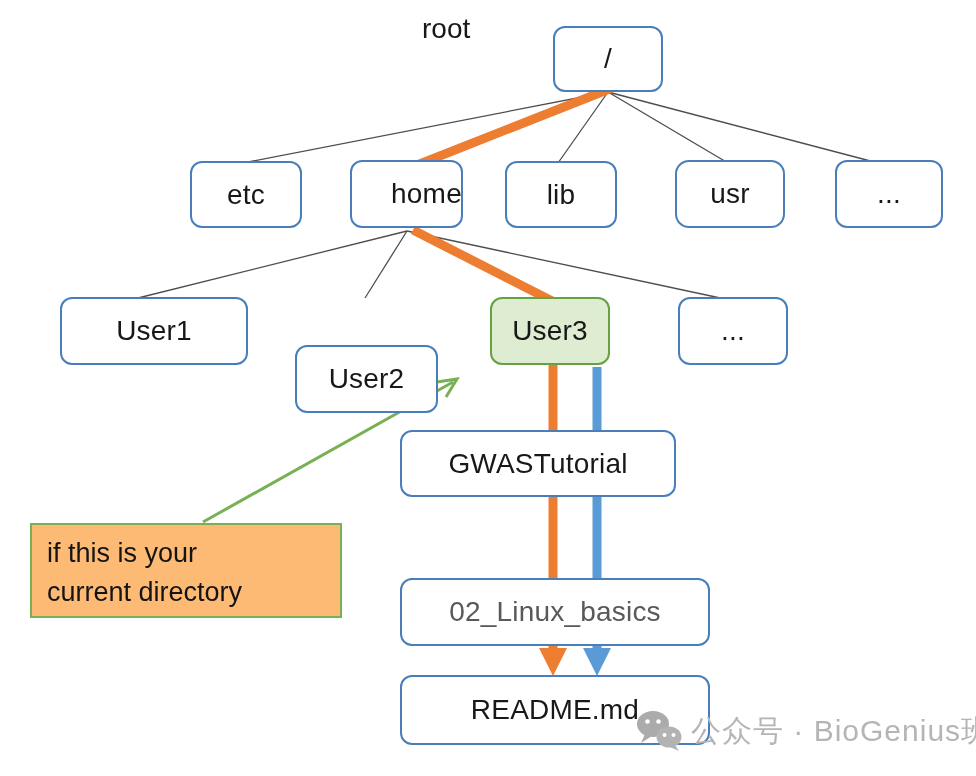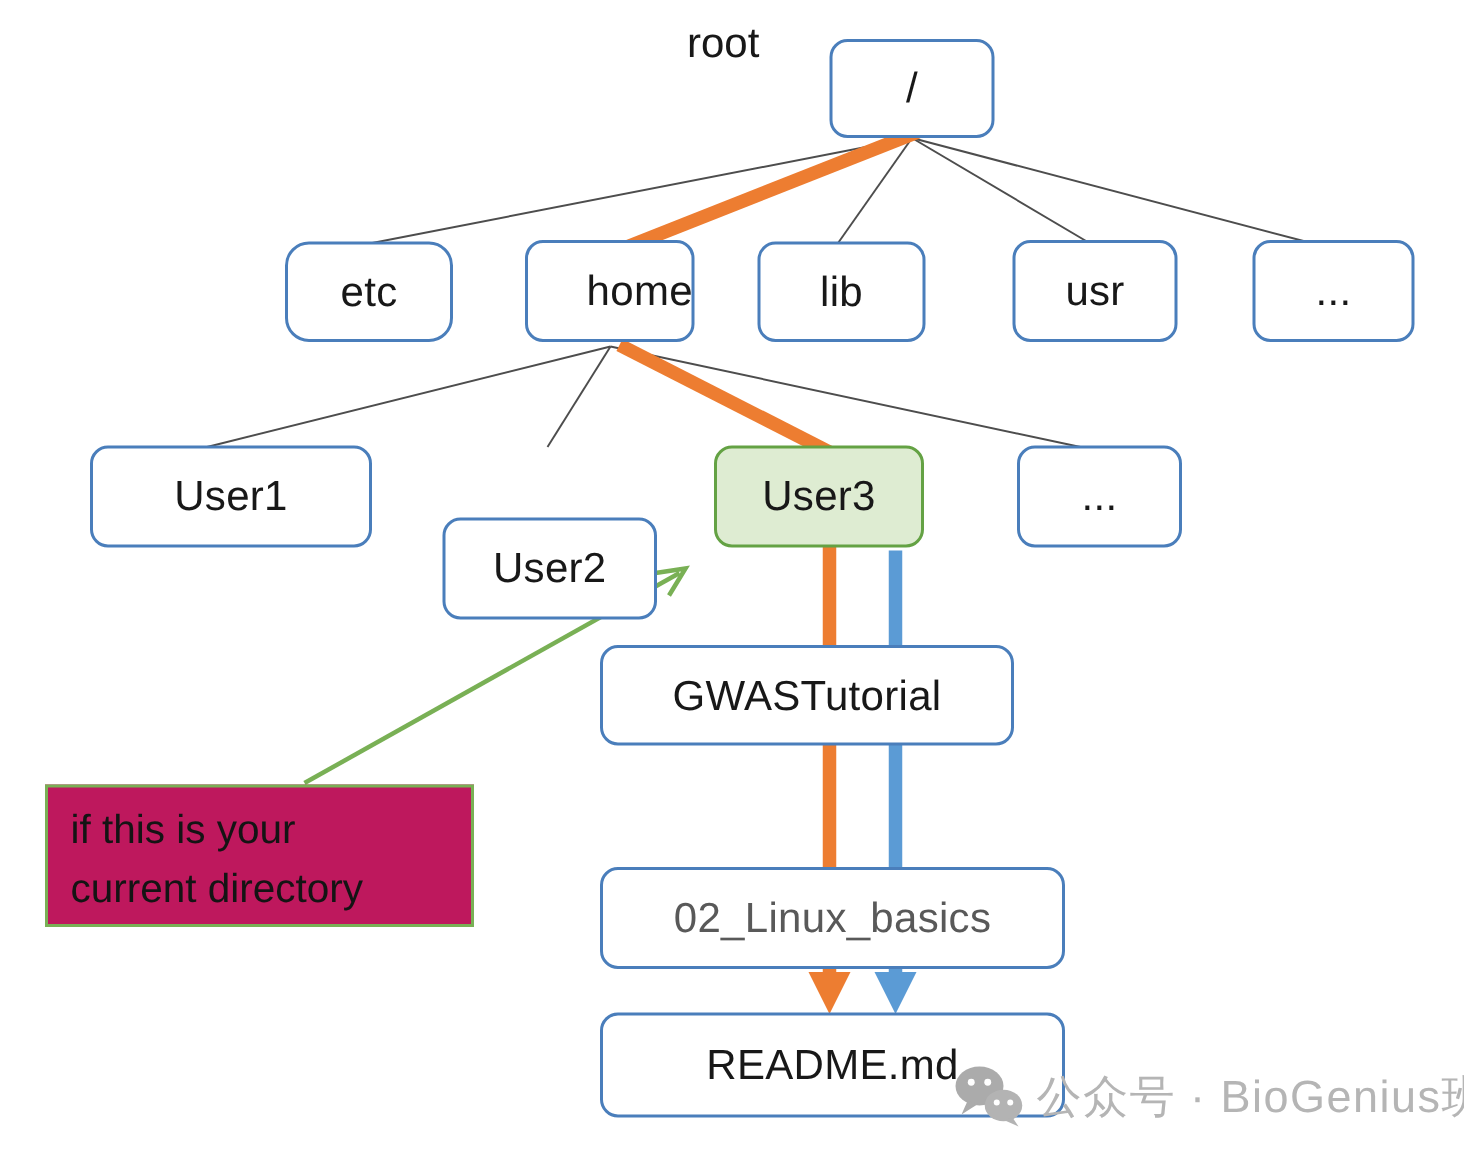--- a/index.html
+++ b/index.html
@@ -10,25 +10,25 @@
   svg.lines{position:absolute;left:0;top:0;width:976px;height:776px;z-index:1;}
   .node{
     position:absolute;box-sizing:border-box;
     border:2.5px solid #4a7ebb;border-radius:12px;background:#ffffff;
     display:flex;align-items:center;justify-content:center;
     font-size:28px;color:#181818;z-index:2;letter-spacing:0.2px;
   }
   .node.highlight{background:#deecd2;border-color:#64a244;}
   .node.muted{color:#595959;}
   .root-caption{
-    position:absolute;left:458px;top:13px;font-size:28px;color:#181818;z-index:2;
+    position:absolute;left:422px;top:13px;font-size:28px;color:#181818;z-index:2;
   }
   .annotation{
-    position:absolute;left:30px;top:523px;width:286px;height:95px;box-sizing:border-box;
-    border:2px solid #79b055;background:#be185d;z-index:2;
+    position:absolute;left:30px;top:523px;width:312px;height:95px;box-sizing:border-box;
+    border:2px solid #79b055;background:#fdba74;z-index:2;
     font-size:27px;color:#141414;padding:9px 6px 0 15px;line-height:39px;
   }
   .watermark{
     position:absolute;left:636px;top:710px;z-index:3;
     display:flex;align-items:center;gap:9px;
     font-size:30px;color:#b5b5b5;letter-spacing:1px;white-space:nowrap;
   }
 </style>
 </head>
 <body>
@@ -58,43 +58,43 @@
     <line x1="203" y1="522" x2="453" y2="382" stroke="#79b055" stroke-width="3"></line>
     <path d="M437,382 L457,379 L446,397" fill="none" stroke="#79b055" stroke-width="3" stroke-linejoin="miter"></path>
   </svg>
 
   <div class="root-caption">root</div>
 
   <div class="node" style="left:553px;top:26px;width:110px;height:66px;">
     <span>/</span>
   </div>
 
-  <div class="node" style="left:190px;top:161px;width:112px;height:67px;border-radius:16px;">
+  <div class="node" style="left:190px;top:161px;width:112px;height:67px;">
     <span>etc</span>
   </div>
   <div class="node" style="left:350px;top:160px;width:113px;height:68px;padding-left:40px;">
     <span>home</span>
   </div>
   <div class="node" style="left:505px;top:161px;width:112px;height:67px;">
     <span>lib</span>
   </div>
-  <div class="node" style="left:675px;top:160px;width:110px;height:68px;">
+  <div class="node" style="left:675px;top:160px;width:110px;height:68px;border-radius:14px;">
     <span>usr</span>
   </div>
   <div class="node" style="left:835px;top:160px;width:108px;height:68px;">
     <span>...</span>
   </div>
 
   <div class="node" style="left:60px;top:297px;width:188px;height:68px;">
     <span>User1</span>
   </div>
   <div class="node" style="left:295px;top:297px;width:143px;height:68px;margin-top:48px;">
     <span>User2</span>
   </div>
-  <div class="node highlight" style="left:476px;top:297px;width:140px;height:68px;text-align:right;">
+  <div class="node highlight" style="left:490px;top:297px;width:120px;height:68px;text-align:right;">
     <span>User3</span>
   </div>
   <div class="node" style="left:678px;top:297px;width:110px;height:68px;">
     <span>...</span>
   </div>
 
   <div class="node" style="left:400px;top:430px;width:276px;height:67px;">
     <span>GWASTutorial</span>
   </div>
   <div class="node muted" style="left:400px;top:547px;width:310px;height:68px;margin-top:31px;">

